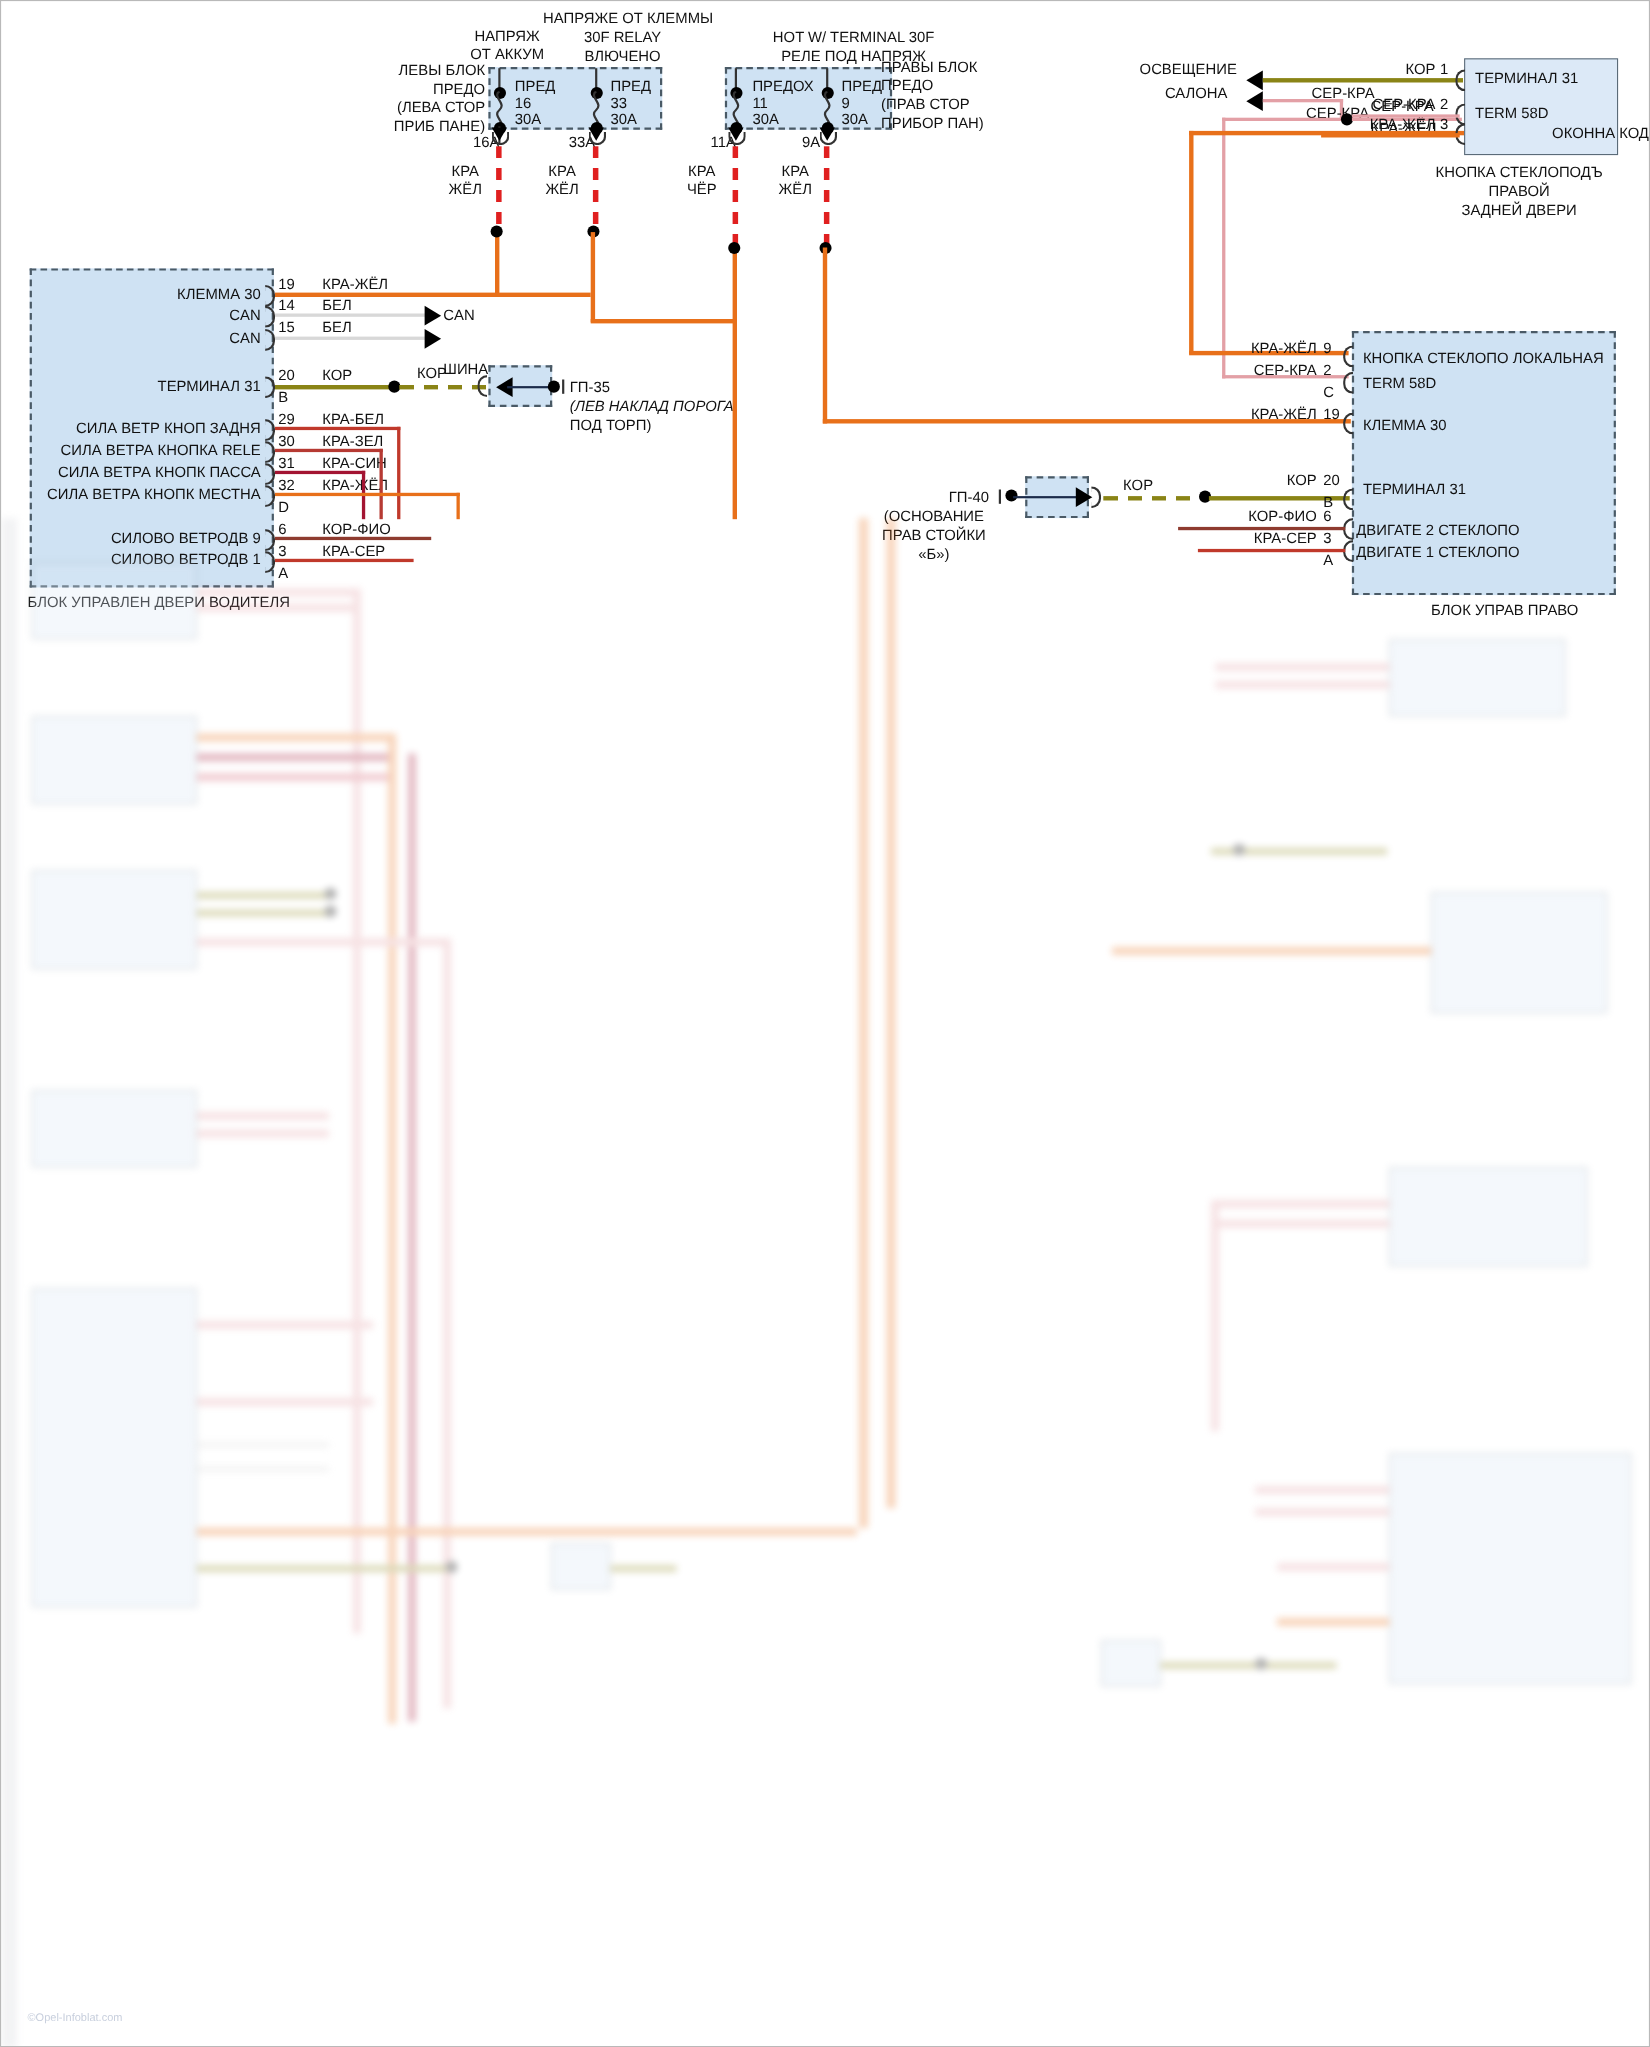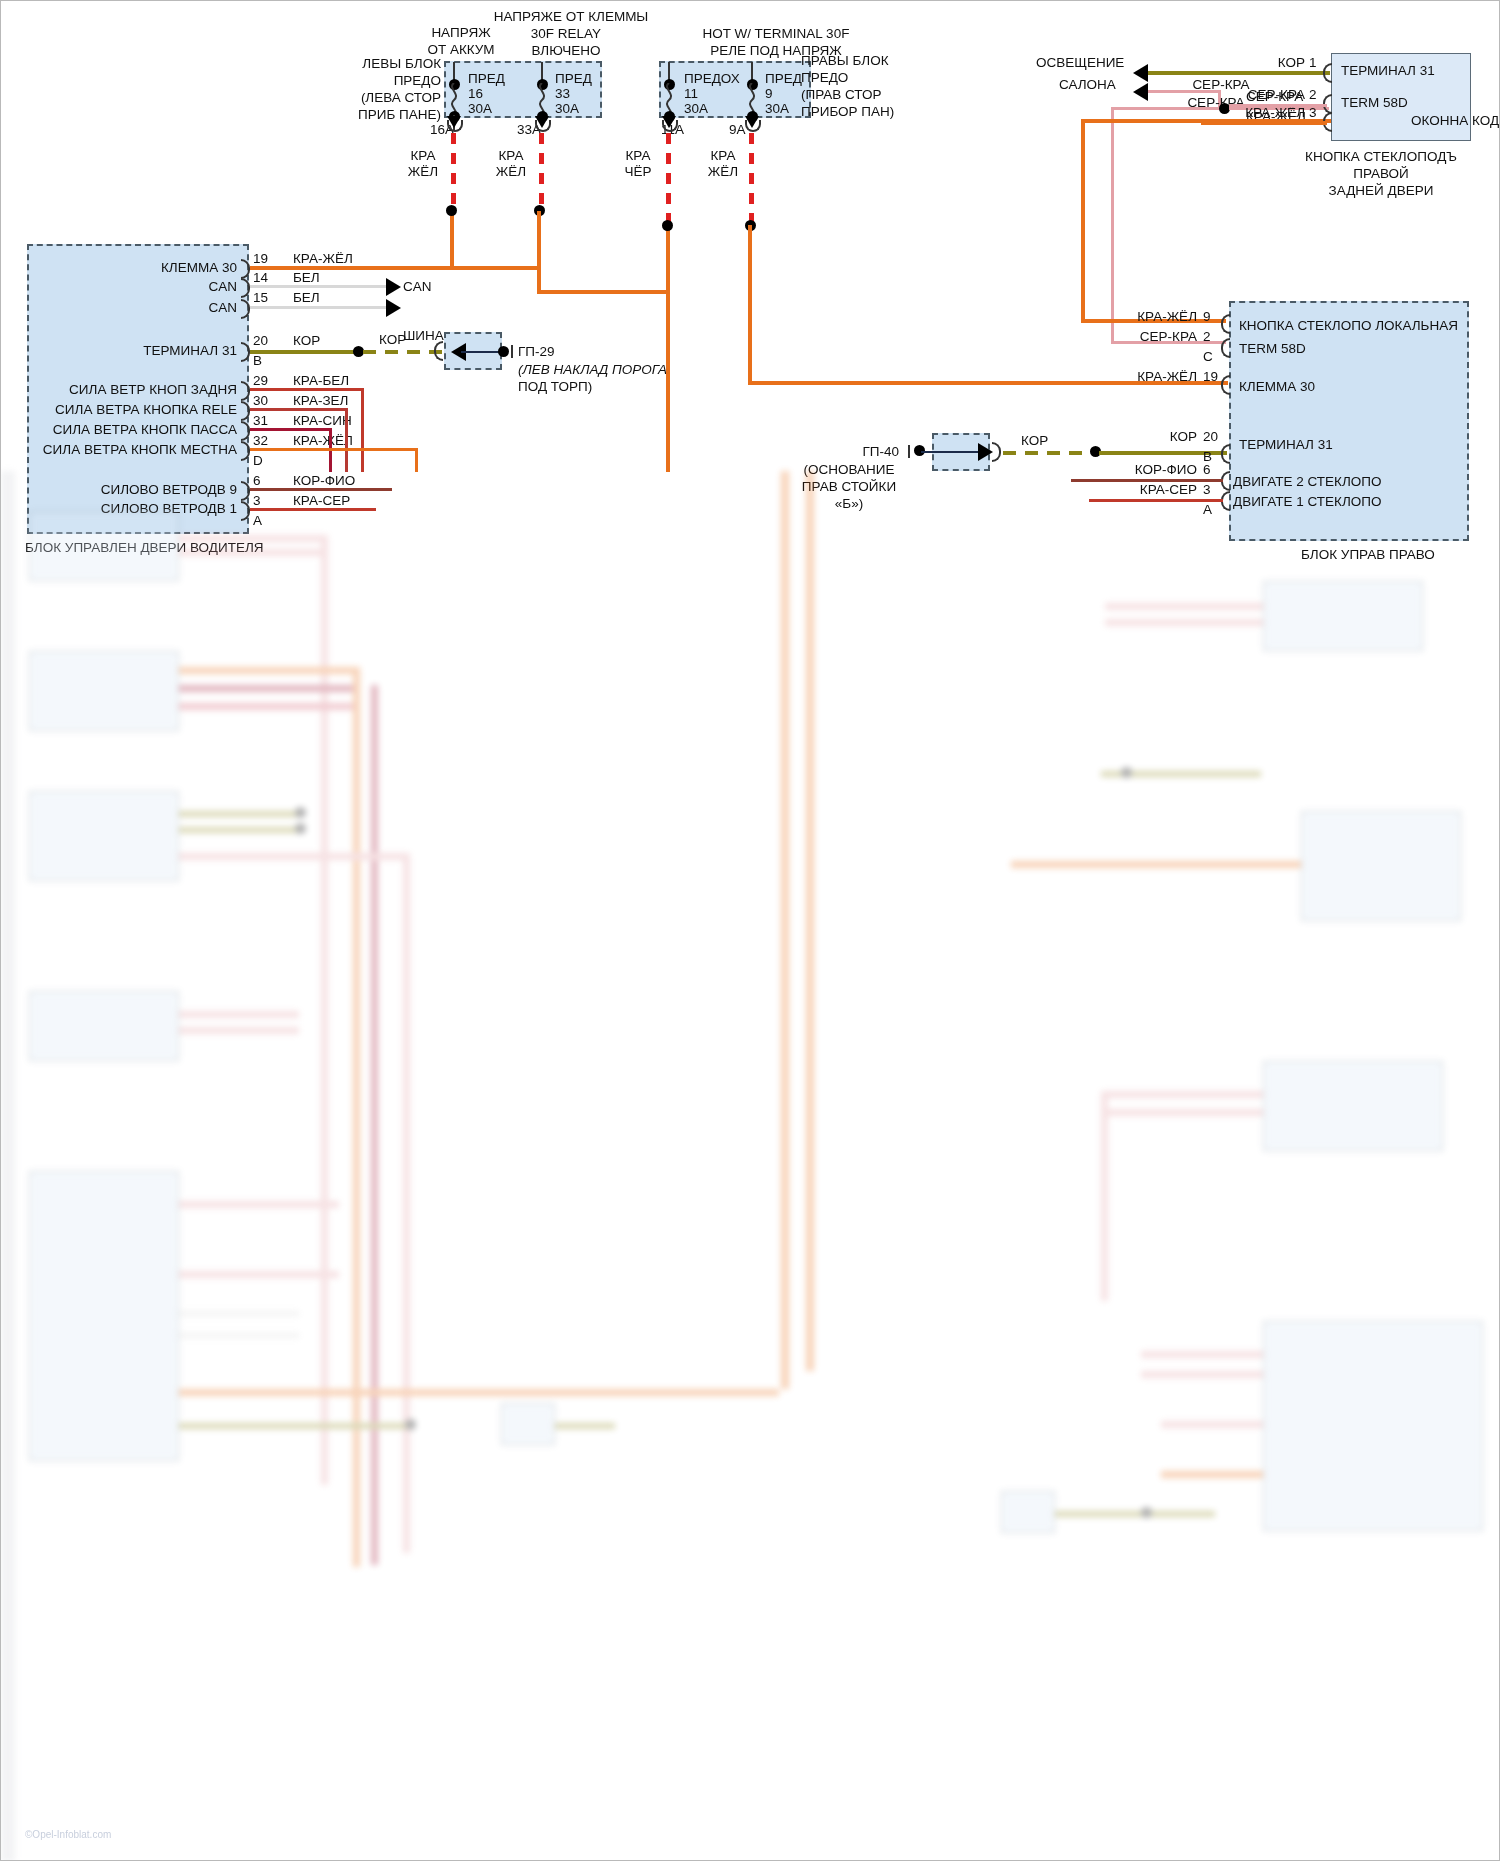--- a/index.html
+++ b/index.html
@@ -129,21 +129,21 @@
 <div class="wire v" style="left:667px;top:61px;height:22px;background:#333;width:2px;"></div>
 <div class="node" style="left:663px;top:78px;"></div>
 <svg class="fuse" style="left:661px;top:82px;">
   <path d="M7,0 C0,5 14,11 7,17 C0,23 14,28 7,34" stroke="#333" stroke-width="2" fill="none"></path>
 </svg>
 <div class="node" style="left:663px;top:110px;"></div>
 <div class="arrow-d" style="left:661px;top:115px;"></div>
 <div class="lbl" style="left:683px;top:70px;">ПРЕДОХ</div>
 <div class="lbl" style="left:683px;top:85px;">11</div>
 <div class="lbl" style="left:683px;top:100px;">30A</div>
-<div class="lbl" style="left:660px;top:121px;">11A</div>
+<div class="lbl" style="left:645px;top:121px;">11A</div>
 <div class="brk" style="left:661px;top:119px;width:16px;height:12px;border-radius:0 0 14px 14px;border:2px solid #333;border-top:none;"></div>
 <div class="dash-red" style="left:665px;top:132px;height:92px;"></div>
 <div class="lbl c" style="left:615px;top:147px;width:44px;">КРА</div>
 <div class="lbl c" style="left:615px;top:163px;width:44px;">ЧЁР</div>
 
 <div class="wire v" style="left:750px;top:61px;height:22px;background:#333;width:2px;"></div>
 <div class="node" style="left:746px;top:78px;"></div>
 <svg class="fuse" style="left:744px;top:82px;">
   <path d="M7,0 C0,5 14,11 7,17 C0,23 14,28 7,34" stroke="#333" stroke-width="2" fill="none"></path>
 </svg>
@@ -275,21 +275,21 @@
 <div class="node" style="left:352px;top:345px;"></div>
 <div class="dash-olive" style="left:362px;top:349px;width:80px;"></div>
 <div class="lbl" style="left:378px;top:331px;">КОР</div>
 
 <div class="box-dash" style="left:443px;top:331px;width:58px;height:38px;"></div>
 <div class="brk-l" style="left:433px;top:340px;"></div>
 <div class="arrow-l" style="left:450px;top:342px;"></div>
 <div class="wire h" style="left:460px;top:350px;width:44px;height:2px;background:#1b2b4a;"></div>
 <div class="node" style="left:497px;top:345px;"></div>
 <div class="tick" style="left:510px;top:344px;width:2px;height:13px;"></div>
-<div class="lbl" style="left:517px;top:343px;">ГП-29</div>
+<div class="lbl" style="left:517px;top:343px;">ГП-35</div>
 <div class="lbl" style="left:517px;top:361px;font-style:italic;">(ЛЕВ НАКЛАД ПОРОГА</div>
 <div class="lbl" style="left:517px;top:378px;">ПОД ТОРП)</div>
 
 <div class="wire h w-red" style="left:249px;top:387px;width:114px;height:3px;"></div>
 <div class="wire v w-red" style="left:360px;top:387px;height:84px;width:3px;"></div>
 
 <div class="wire h w-redgrey" style="left:249px;top:407px;width:98px;height:3px;"></div>
 <div class="wire v w-redgrey" style="left:344px;top:407px;height:64px;width:3px;"></div>
 
 <div class="wire h w-crimson" style="left:249px;top:427px;width:82px;height:3px;"></div>

